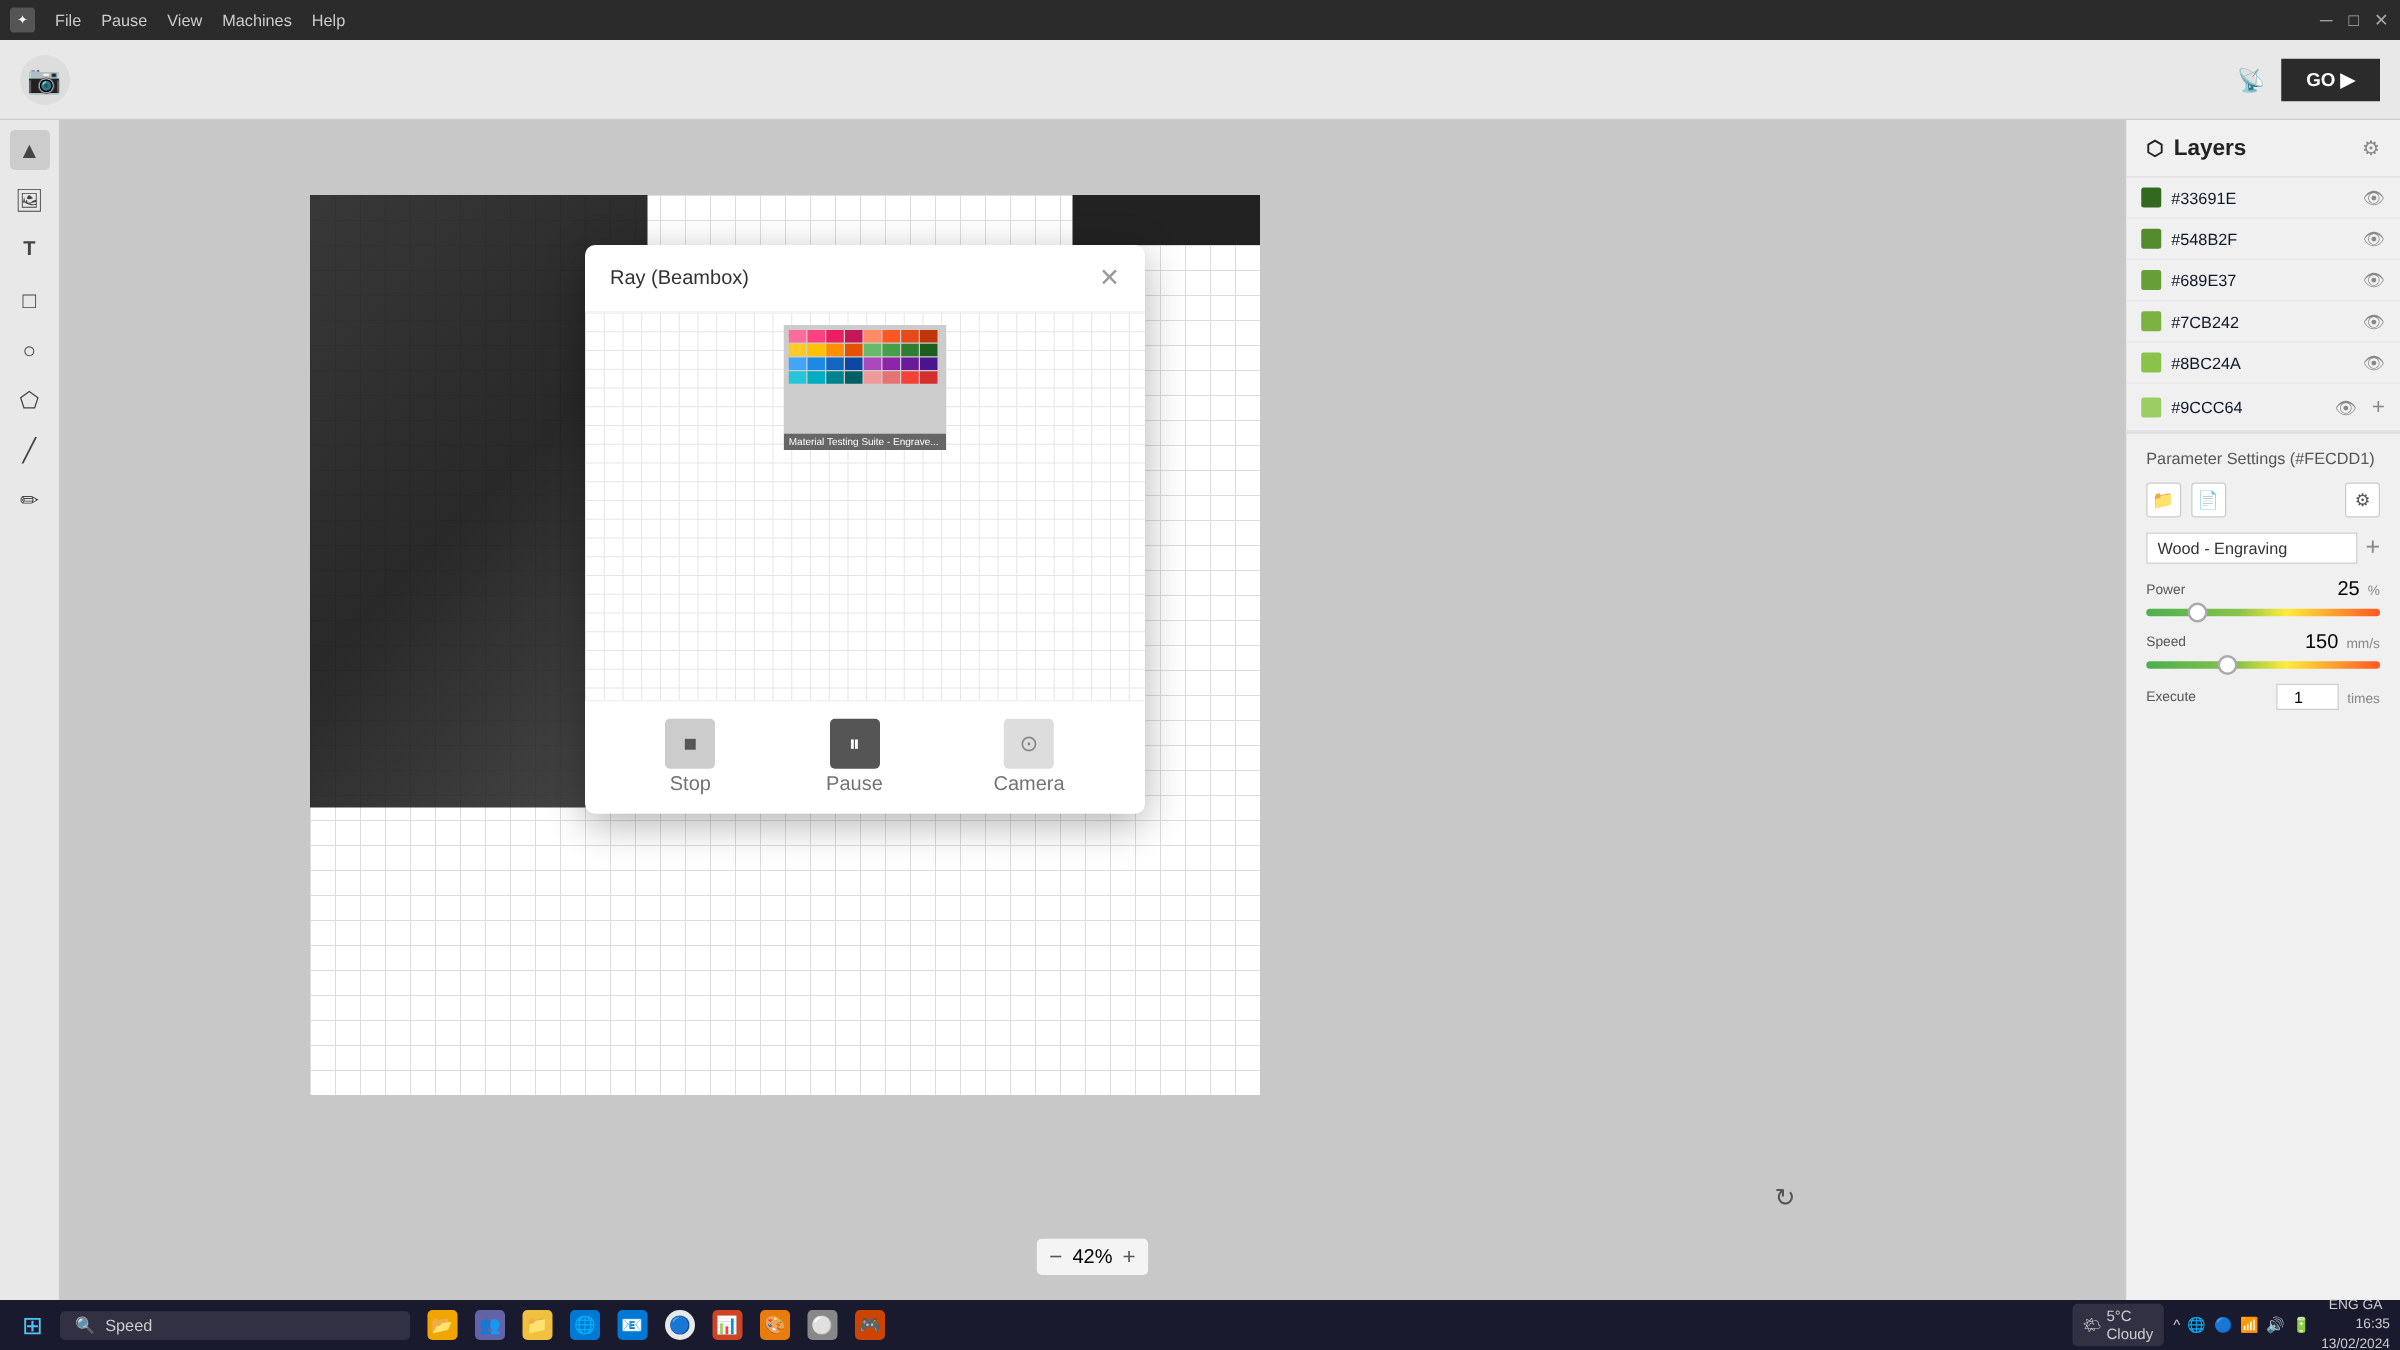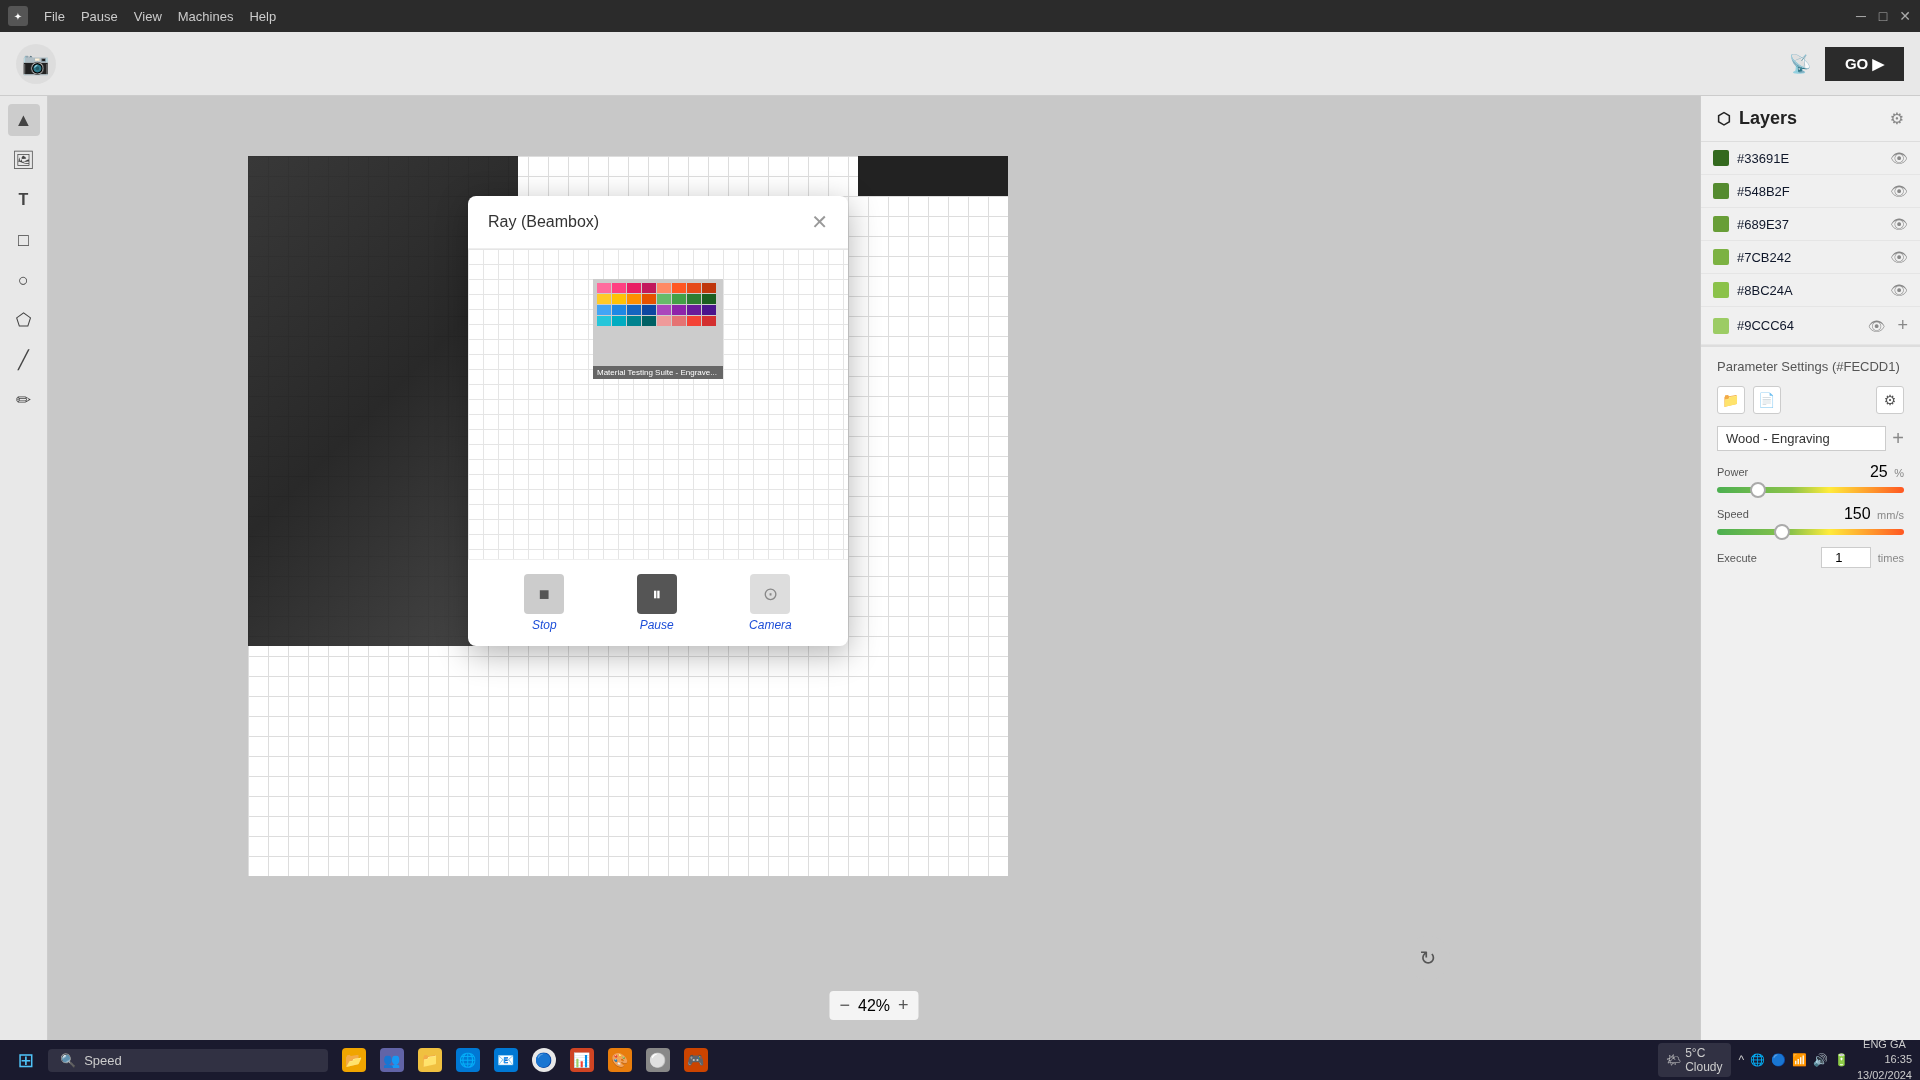--- a/index.html
+++ b/index.html
@@ -222,21 +222,21 @@
     .execute-input {
       width: 50px;
       border: 1px solid #ccc;
       padding: 2px 6px;
       font-size: 13px;
       text-align: center;
     }
     .dialog {
       background: white;
       border-radius: 8px;
-      width: 380px;
+      width: 448px;
       box-shadow: 0 8px 32px rgba(0,0,0,0.3);
       overflow: hidden;
       position: absolute;
       top: 100px;
       left: 420px;
     }
     .dialog-header {
       display: flex;
       align-items: center;
       justify-content: space-between;
@@ -251,21 +251,20 @@
       height: 310px;
       background: 
         linear-gradient(#e5e5e5 1px, transparent 1px),
         linear-gradient(90deg, #e5e5e5 1px, transparent 1px),
         white;
       background-size: 15px 15px;
       position: relative;
       display: flex;
       align-items: flex-start;
       justify-content: center;
-      padding-top: 20px;
     }
     .dialog-progress-bar {
       position: absolute;
       bottom: 0;
       left: 0;
       right: 0;
       background: rgba(50,50,50,0.85);
       padding: 10px 16px;
     }
     .progress-line {
@@ -296,21 +295,21 @@
     }
     .ctrl-icon {
       width: 40px; height: 40px;
       background: #ccc;
       border-radius: 4px;
       display: flex; align-items: center; justify-content: center;
       font-size: 18px; color: #555;
     }
     .ctrl-icon.pause-icon { background: #555; color: white; }
     .ctrl-icon.camera-icon-ctrl { background: #ddd; color: #888; }
-    .ctrl-label { font-size: 12px; color: #1d4ed8; font-style: italic; }
+    .ctrl-label { font-size: 16px; color: #737373; }
 
     .dialog-status {
       background: #f8f8f8;
       padding: 12px 20px;
       text-align: right;
       border-top: 1px solid #eee;
     }
     .status-working { font-size: 14px; color: #333; font-weight: 500; }
     .status-detail { font-size: 13px; color: #888; }
 

